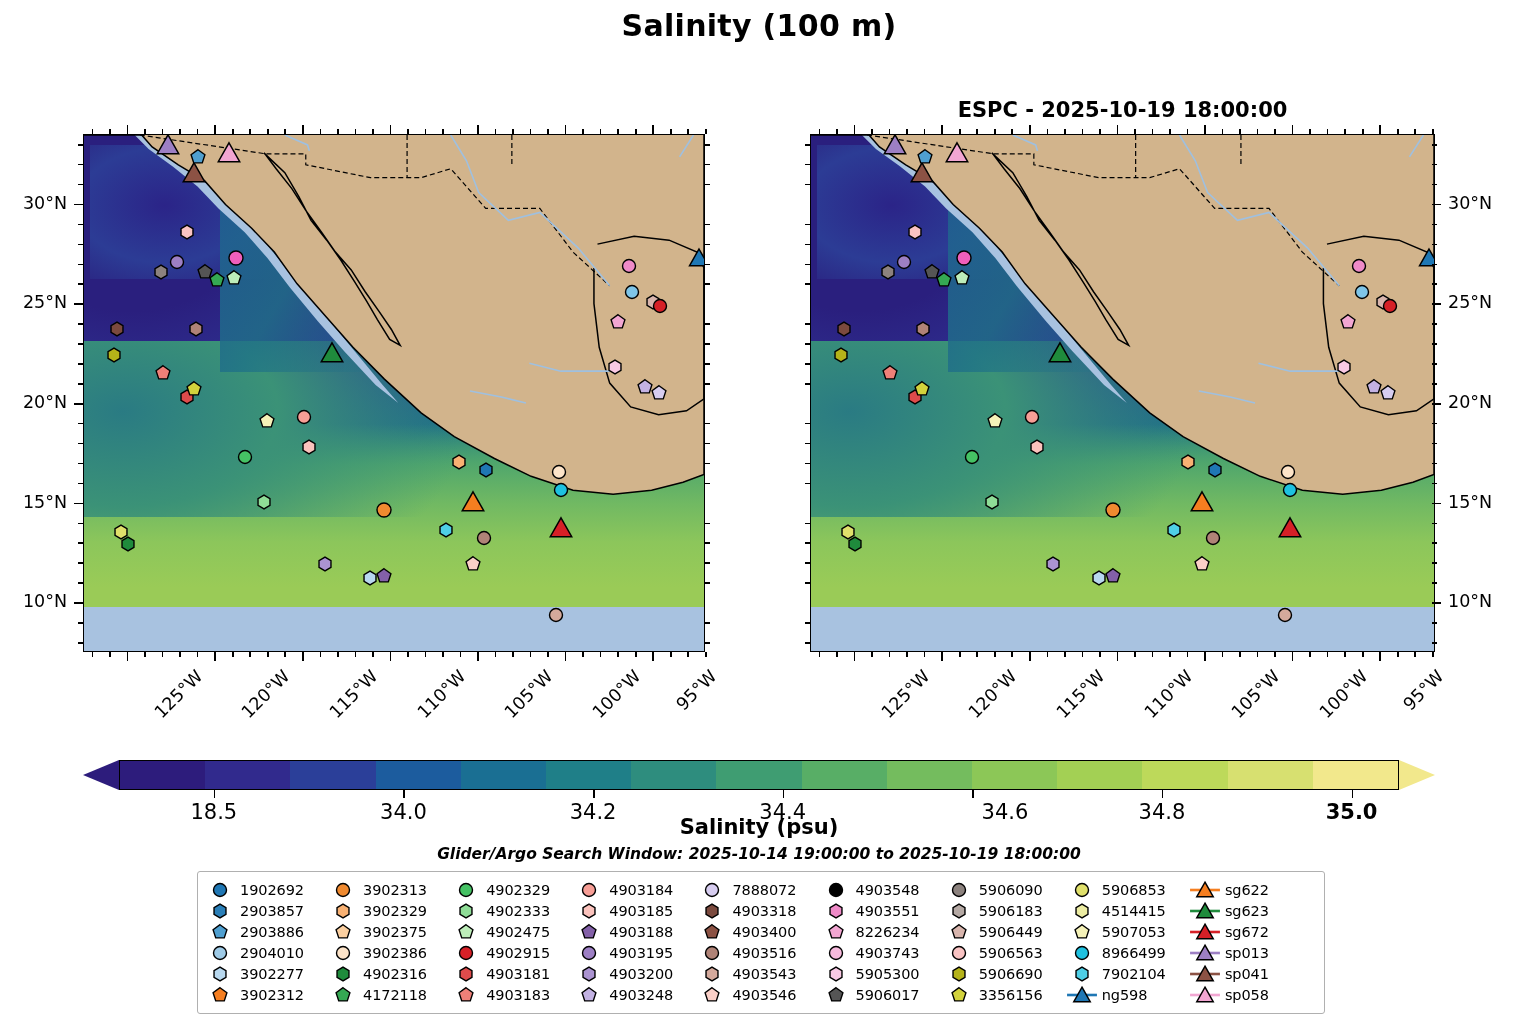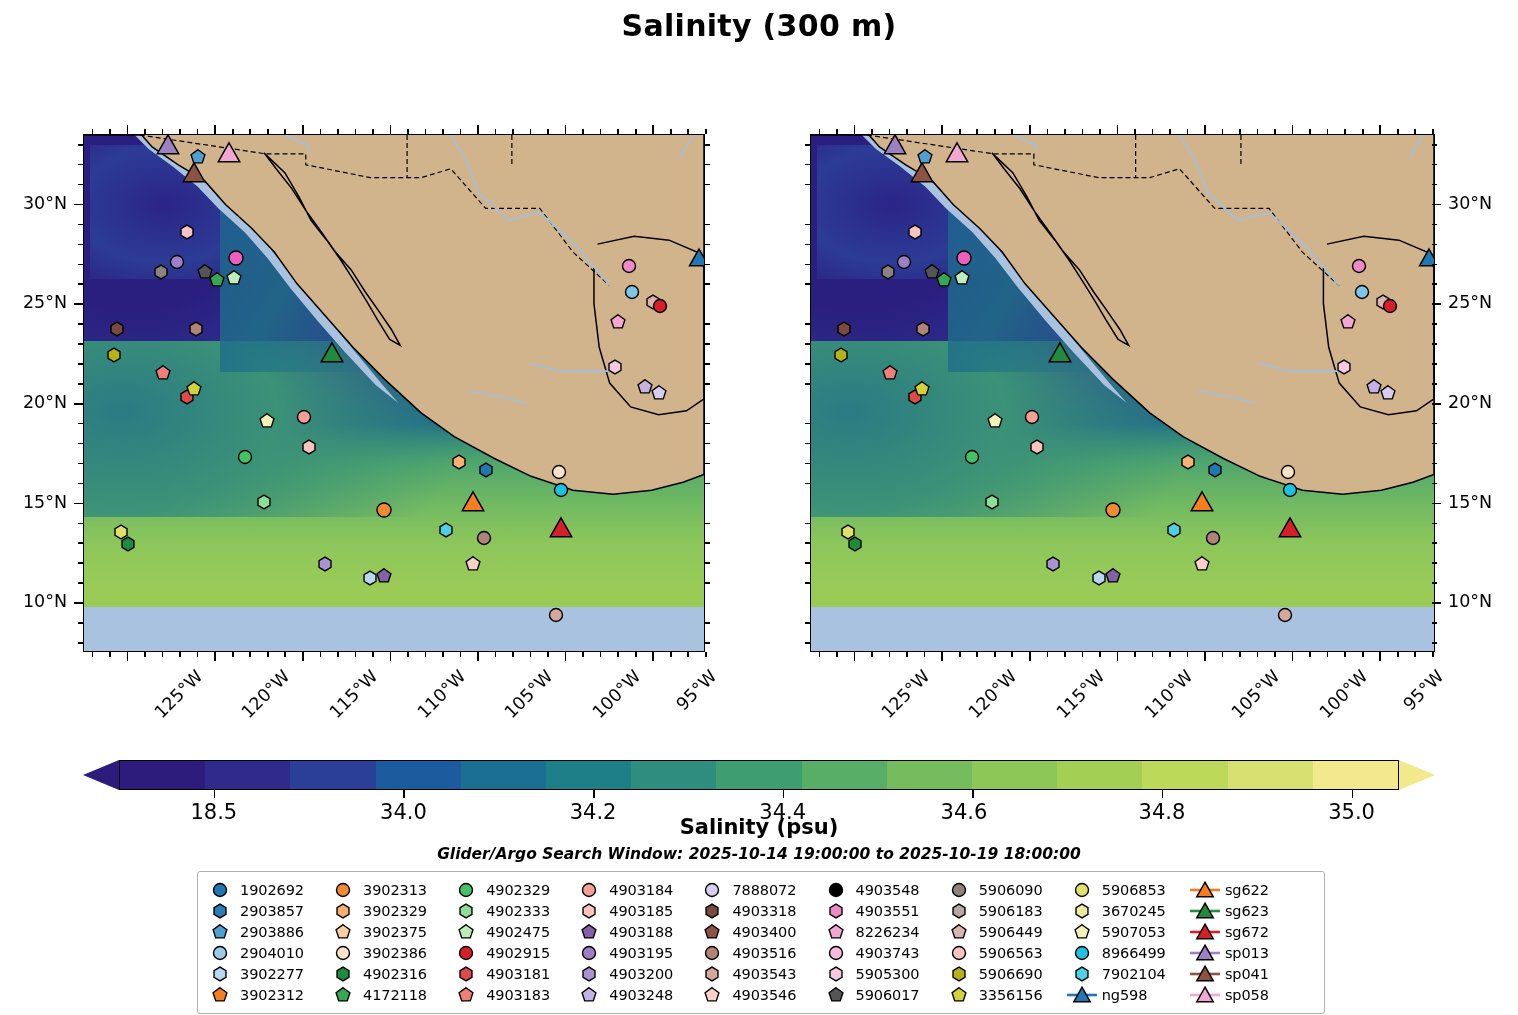--- a/index.html
+++ b/index.html
@@ -85,21 +85,21 @@
   #legend-grid{display:grid;grid-template-columns:repeat(9,1fr);
                column-gap:0px;row-gap:0px;}
   .lg-item{display:flex;align-items:center;height:21px;gap:7px;}
   .lg-swatch{width:26px;height:19px;flex:0 0 26px;position:relative;}
   .lg-swatch svg{position:absolute;left:50%;top:50%;transform:translate(-50%,-50%);overflow:visible;}
   .lg-text{font-size:14.5px;white-space:nowrap;letter-spacing:-.1px;}
 </style>
 </head>
 <body>
 
-<div id="suptitle">Salinity (300 m)</div>
+<div id="suptitle">Salinity (100 m)</div>
 
 <div class="panel" id="panel-left">
   <div class="map-frame">
     <div class="map-inner">
         <div class="ocean-base"></div>
         <div class="ocean-sw"></div>
         <div class="ocean-nwblob"></div>
         <div class="ocean-trop"></div>
         <div class="ocean-mid"></div>
         <div class="ocean-coastband"></div>
@@ -494,20 +494,21 @@
     <div class="ytick minor" style="left: 622px; top: 89.6538px;"></div>
     <div class="ytick minor" style="left: -5px; top: 49.8077px;"></div>
     <div class="ytick minor" style="left: 622px; top: 49.8077px;"></div>
     <div class="ytick minor" style="left: -5px; top: 29.8846px;"></div>
     <div class="ytick minor" style="left: 622px; top: 29.8846px;"></div>
     <div class="ytick minor" style="left: -5px; top: 9.96154px;"></div>
     <div class="ytick minor" style="left: 622px; top: 9.96154px;"></div>
   </div>
 
 <div class="panel" id="panel-right">
+  <div class="panel-title">ESPC - 2025-10-19 18:00:00</div>
   <div class="map-frame">
     <div class="map-inner">
         <div class="ocean-base"></div>
         <div class="ocean-sw"></div>
         <div class="ocean-nwblob"></div>
         <div class="ocean-trop"></div>
         <div class="ocean-mid"></div>
         <div class="ocean-coastband"></div>
         <div class="shelf" style="left: 0px; right: 0px; bottom: 0px; height: 8.46154%; background: rgb(168, 194, 224);"></div>
         <div class="shelf" style="inset: 0px; clip-path: polygon(8.17% 0%, 10.42% 2.69%, 14.37% 6.15%, 18.31% 10%, 21.69% 14.23%, 25.92% 18.85%, 29.58% 23.85%, 33.24% 29.62%, 37.75% 36.15%, 41.97% 41.92%, 47.04% 48.46%, 50.7% 51.92%, 48.17% 48.46%, 43.66% 41.92%, 39.44% 35.77%, 34.93% 29.23%, 31.27% 23.85%, 27.61% 18.46%, 23.66% 13.85%, 20% 9.62%, 15.77% 5.77%, 12.11% 2.31%, 9.86% 0%); background: rgb(168, 194, 224);"></div>
@@ -928,25 +929,25 @@
     </div>
 <div class="cbtick" style="left: 130.815px;"></div>
     <div class="cblabel" style="left: 130.815px;">18.5</div>
     <div class="cbtick" style="left: 320.444px;"></div>
     <div class="cblabel" style="left: 320.444px;">34.0</div>
     <div class="cbtick" style="left: 510.074px;"></div>
     <div class="cblabel" style="left: 510.074px;">34.2</div>
     <div class="cbtick" style="left: 699.704px;"></div>
     <div class="cblabel" style="left: 699.704px;">34.4</div>
     <div class="cbtick" style="left: 889.333px;"></div>
-    <div class="cblabel" style="left: 881px;">34.6</div>
+    <div class="cblabel" style="left: 922px;">34.6</div>
     <div class="cbtick" style="left: 1078.96px;"></div>
     <div class="cblabel" style="left: 1078.96px;">34.8</div>
     <div class="cbtick" style="left: 1268.59px;"></div>
-    <div class="cblabel" style="left: 1268.59px;">35.0</div>
+    <div class="cblabel" style="left: 1268.59px; font-weight: bold;">35.0</div>
   </div>
 <div id="cbar-title">Salinity (psu)</div>
 
 <div id="search-window">Glider/Argo Search Window: 2025-10-14 19:00:00 to 2025-10-19 18:00:00</div>
 
 <div id="legend">
   <div id="legend-grid">
       <div class="lg-item">
         <span class="lg-swatch">
           <svg width="18" height="18" viewBox="-9 -9 18 18">
@@ -1075,21 +1076,21 @@
           </svg>
         </span>
         <span class="lg-text">5906183</span>
       </div>
       <div class="lg-item">
         <span class="lg-swatch">
           <svg width="18" height="18" viewBox="-9 -9 18 18">
             <polygon points="0.00,6.89 -5.97,3.45 -5.97,-3.44 -0.00,-6.89 5.97,-3.45 5.97,3.45" fill="#ececa2" stroke="#000" stroke-width="1.4"></polygon>
           </svg>
         </span>
-        <span class="lg-text">3670245</span>
+        <span class="lg-text">4514415</span>
       </div>
       <div class="lg-item">
         <span class="lg-swatch">
           <svg width="33.800000000000004" height="18" viewBox="-16.900000000000002 -9 33.800000000000004 18">
             <line x1="-14.95" y1="0" x2="14.95" y2="0" stroke="#1f8b3c" stroke-width="2.6"></line>
             <polygon points="0,-7.8 8.19,6.63 -8.19,6.63" fill="#1f8b3c" stroke="#000" stroke-width="1.5"></polygon>
           </svg>
         </span>
         <span class="lg-text">sg623</span>
       </div>

